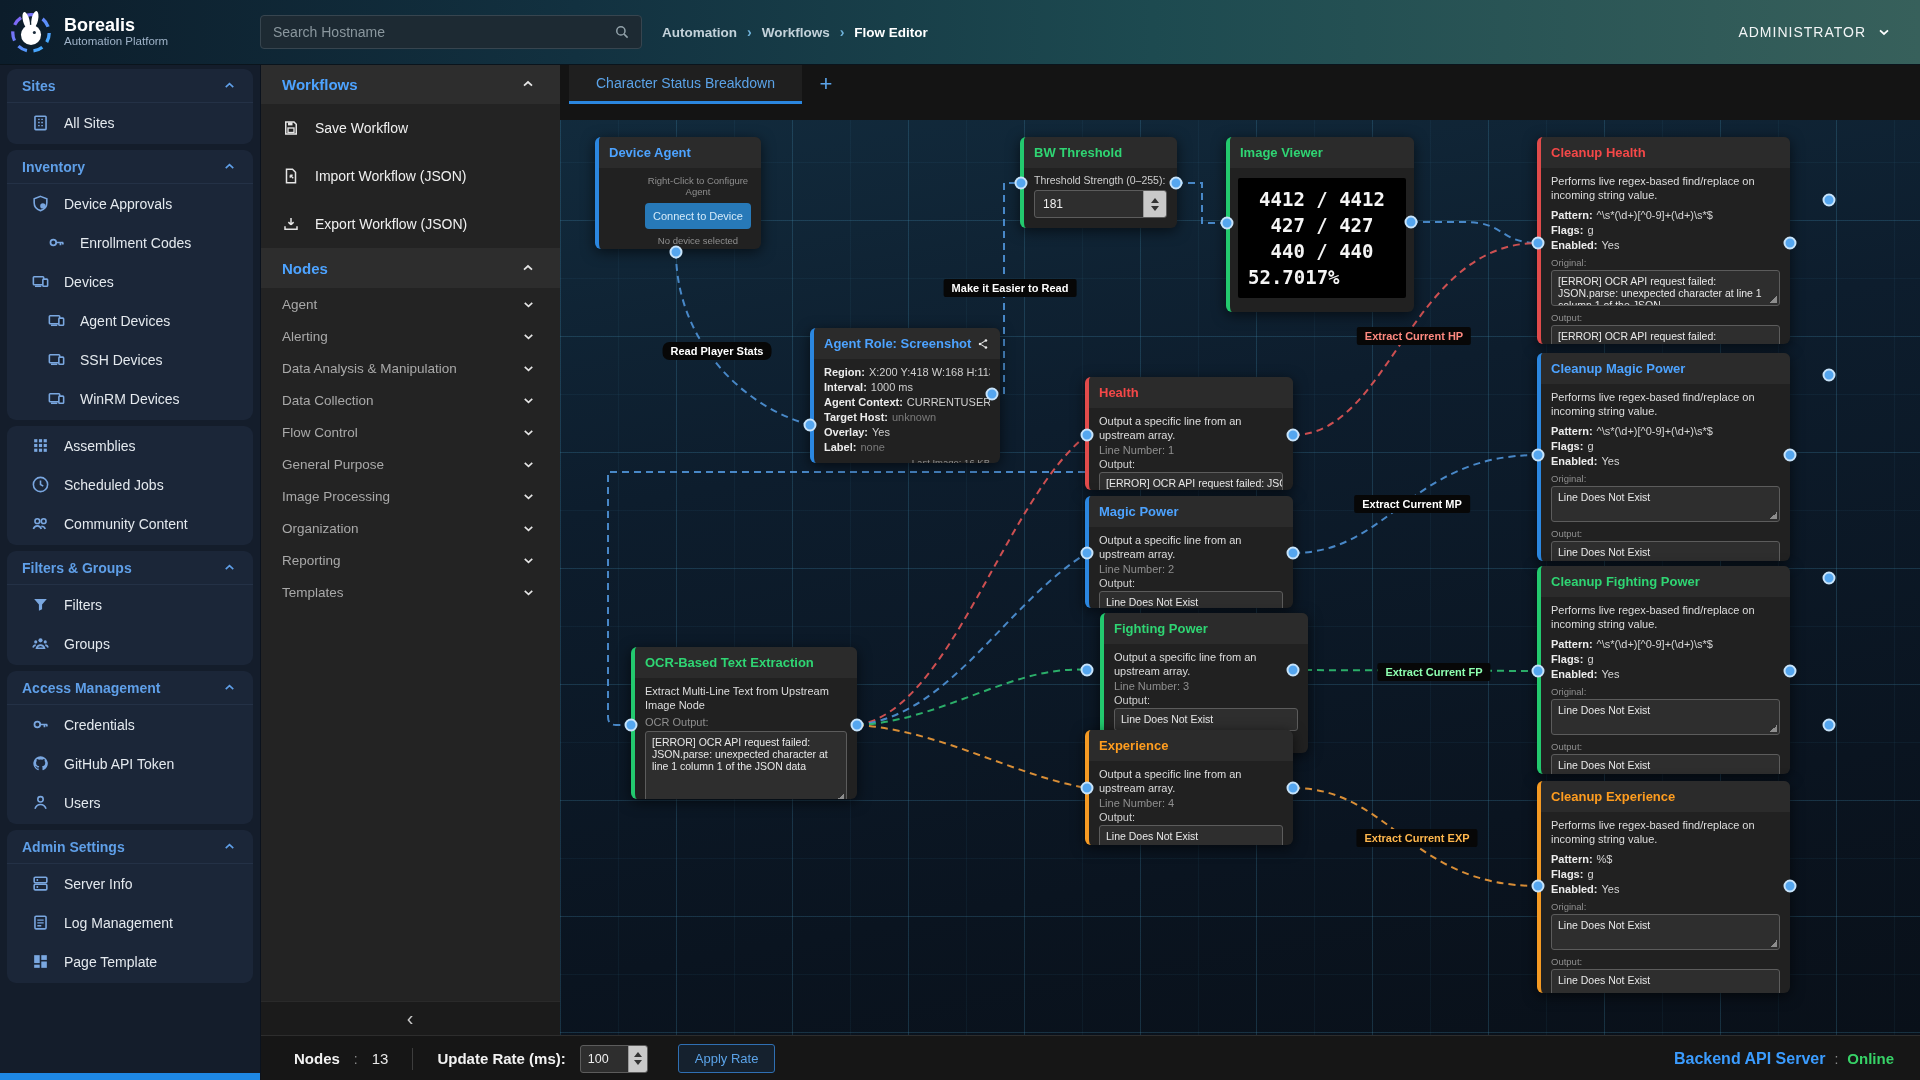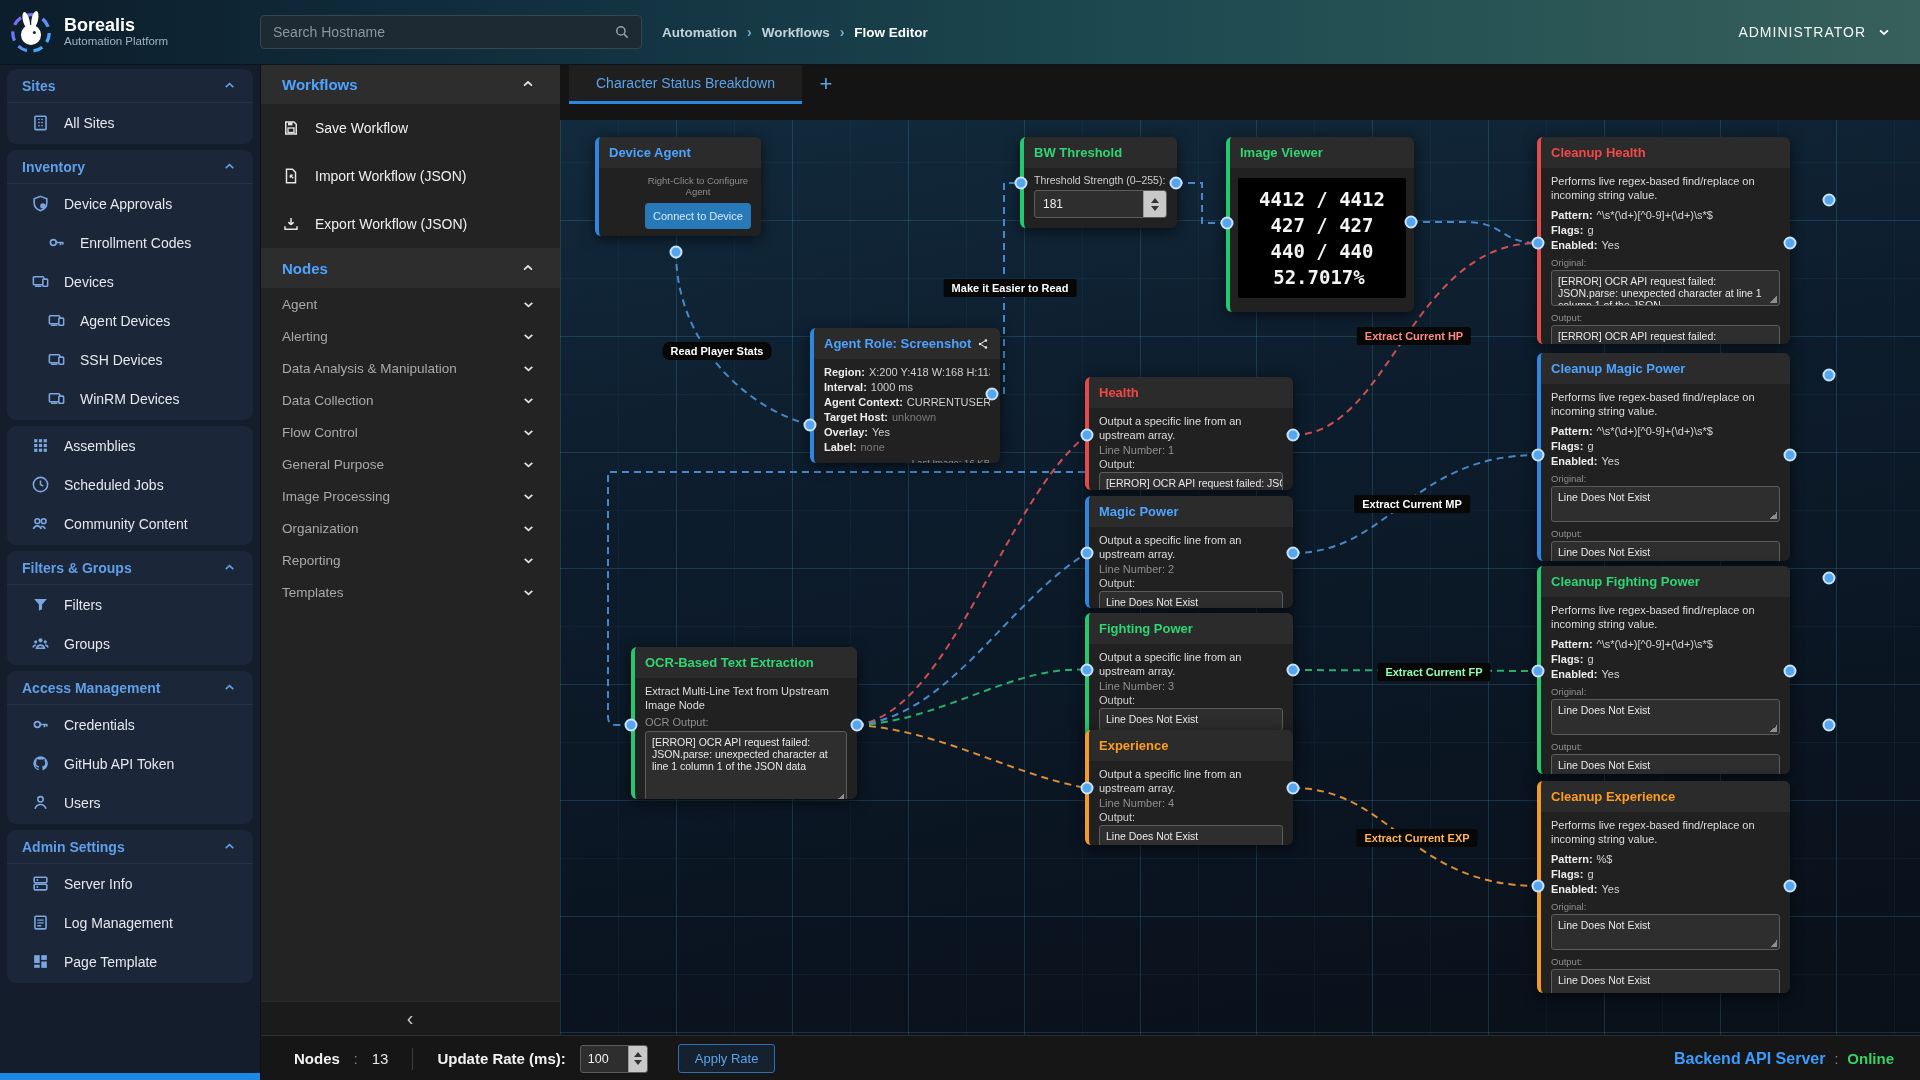--- a/index.html
+++ b/index.html
@@ -100,21 +100,21 @@
   .num-wrap{display:flex;height:30px;background:#2e2e2e;border:1px solid #5c5c5c;border-radius:3px;overflow:hidden;}
   .num-wrap input{flex:1;background:transparent;border:none;outline:none;color:#efefef;font-size:12px;
     padding:0 8px;font-family:"Liberation Sans",sans-serif;min-width:0;}
   .spin{width:22px;background:#c9c9c9;display:flex;flex-direction:column;align-items:center;
     justify-content:center;gap:3px;cursor:pointer;border-left:1px solid #9a9a9a;}
   .spin i{display:block;width:0;height:0;border-left:4px solid transparent;border-right:4px solid transparent;}
   .spin .up{border-bottom:5px solid #333;} .spin .dn{border-top:5px solid #333;}
   .iv-screen{margin:4px 0 0 0;background:#000;border-radius:2px;padding:8px 10px;
     font-family:"DejaVu Sans Mono",monospace;font-weight:bold;color:#f5f5f5;font-size:19px;line-height:26px;}
   .iv-screen div{text-align:center;}
-  .iv-screen .r{text-align:center;padding-right:6px;}
+  .iv-screen .r{text-align:left;padding-right:6px;}
   .edge-label{position:absolute;z-index:3;transform:translate(-50%,-50%);background:#070707;
     padding:3px 8px;border-radius:2px;font-size:11px;font-weight:bold;white-space:nowrap;}
   .lw{color:#ffffff;} .lr{color:#ff8a80;} .lg{color:#8effb0;} .lo{color:#ffb74d;}
   .dot{position:absolute;z-index:4;width:9px;height:9px;border-radius:50%;background:#55a6ef;
     border:2px solid #c7e3fa;transform:translate(-50%,-50%);cursor:pointer;}
 
   
   .statusbar{position:absolute;left:260px;top:1035px;width:1660px;height:45px;background:#161616;
     border-top:1px solid #2d2d2d;z-index:15;display:flex;align-items:center;}
   .sb-left{display:flex;align-items:center;gap:14px;padding-left:34px;}
@@ -555,21 +555,21 @@
       <path class="er" d="M 297,621 C 390,608 445,395 527,331"></path>
       <path class="eb" d="M 297,621 C 390,612 445,500 527,449"></path>
       <path class="eg" d="M 297,621 C 380,618 455,560 527,566"></path>
       <path class="eo" d="M 297,621 C 380,626 455,672 527,684"></path>
       <path class="er" d="M 733,331 C 830,331 850,139 978,139"></path>
       <path class="eb" d="M 733,449 C 830,449 850,351 978,351"></path>
       <path class="eg" d="M 733,566 L 978,567"></path>
       <path class="eo" d="M 733,684 C 830,684 850,782 978,782"></path>
     </svg>
 
-    <div class="node b-blue" style="left:35px;top:33px;width:166px;height:99px">
+    <div class="node b-blue" style="left:35px;top:33px;width:166px;height:112px">
       <div class="nhead">
           <span class="ntitle c-blue">Device Agent</span>
         </div>
       <div class="nbody" style="padding:5px 10px;text-align:center;margin-left:36px;">
         <div class="nmut" style="font-size:9.5px;margin:2px 0 6px 0;">Right-Click to Configure Agent</div>
         <button class="btn-blue" style="height:26px;font-size:11px;">Connect to Device</button>
         <div class="nmut" style="font-size:9.5px;margin-top:6px;">No device selected</div>
       </div>
     </div>
 
@@ -638,21 +638,21 @@
           <span class="ntitle c-blue">Magic Power</span>
         </div>
       <div class="nbody" style="padding:6px 10px;">
         <div class="ndesc" style="margin-bottom:2px;">Output a specific line from an upstream array.</div>
         <div class="nmut" style="margin:2px 0;">Line Number: 2</div>
         <div class="nlab" style="margin:2px 0;">Output:</div>
         <div class="tbox clip1">Line Does Not Exist</div>
       </div>
     </div>
 
-    <div class="node b-green" style="left:525px;top:509px;width:208px;height:140px">
+    <div class="node b-green" style="left:540px;top:509px;width:208px;height:140px">
       <div class="nhead">
           <span class="ntitle c-green">Fighting Power</span>
         </div>
       <div class="nbody" style="padding:6px 10px;">
         <div class="ndesc" style="margin-bottom:2px;">Output a specific line from an upstream array.</div>
         <div class="nmut" style="margin:2px 0;">Line Number: 3</div>
         <div class="nlab" style="margin:2px 0;">Output:</div>
         <div class="tbox clip1">Line Does Not Exist</div>
       </div>
     </div>

